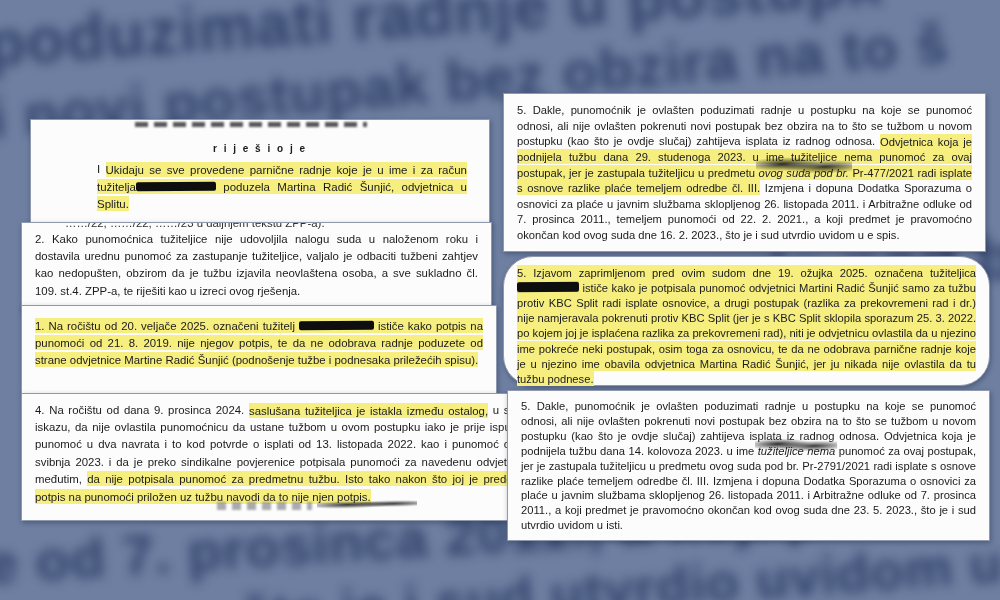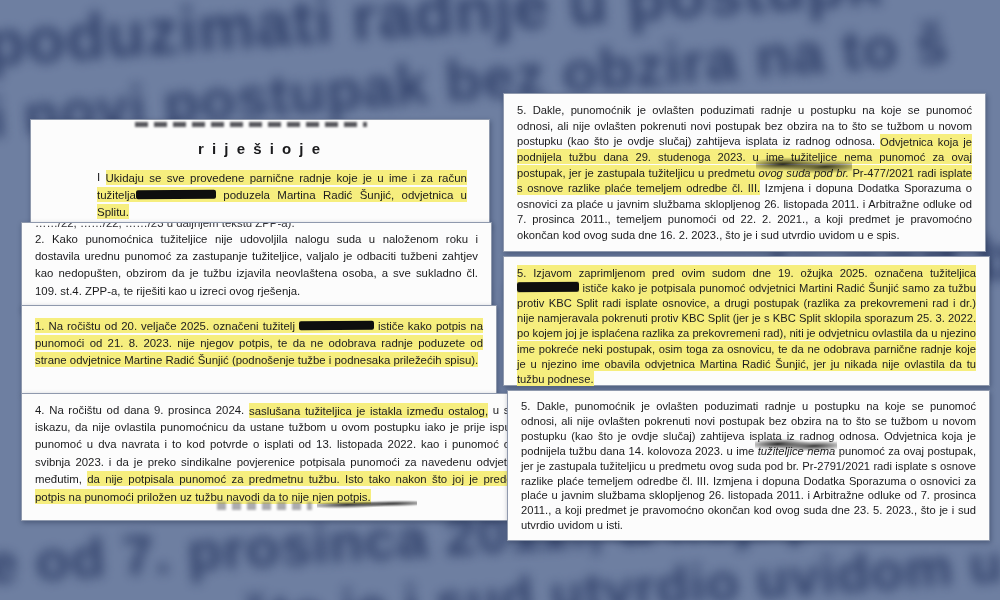--- a/index.html
+++ b/index.html
@@ -28,21 +28,21 @@
   }
   .scribble { position:relative;font-style:italic; }
   .scribble::after {
     content:""; position:absolute; left:-3%; right:-3%; top:-70%; height:150%;
     background:
       radial-gradient(ellipse 55% 42% at 28% 42%, rgba(5,5,5,.85), transparent 72%),
       radial-gradient(ellipse 60% 40% at 72% 58%, rgba(5,5,5,.78), transparent 74%);
     transform:rotate(-1.5deg);
     pointer-events:none;
   }
-  .clip-line { overflow:hidden; height:8px; position:relative; }
+  .clip-line { overflow:hidden; height:8px; position:relative;margin-left:30px; }
   .clip-line > span { position:absolute; top:-8px; left:0; white-space:nowrap; color:#2e2e33; }
   .remnant {
     position:absolute; top:2px; left:104px; width:232px; height:5px;
     background:repeating-linear-gradient(90deg,#3c3c42 0 13px, transparent 13px 19px);
     filter:blur(1px); opacity:.85;
   }
   .heading { text-align:center; font-weight:bold; letter-spacing:2px; }
   .sig-light {
     position:absolute; width:95px; height:8px; filter:blur(1px); opacity:.55;
     background:repeating-linear-gradient(90deg,#6a6a72 0 9px, transparent 9px 15px);
@@ -61,55 +61,55 @@
 <div class="stage">
 
   <div class="bg-line" style="left:-15px; top:-24px; font-size:64px; transform:rotate(-4deg);">poduzimati radnje u postupk</div>
   <div class="bg-line" style="left:-12px; top:46px; font-size:58px; transform:rotate(-4.5deg);">i novi postupak bez obzira na to š</div>
   <div class="bg-line" style="left:140px; top:250px; font-size:62px; transform:rotate(-4deg);">u predmetu ovog suda pod br.</div>
   <div class="bg-line" style="left:-14px; top:506px; font-size:56px; transform:rotate(-3.5deg);">e od 7. prosinca 2011., a koji p</div>
   <div class="bg-line" style="left:240px; top:558px; font-size:54px; transform:rotate(-4deg);">što je i sud utvrdio uvidom u</div>
 
   <div class="paper" style="left:30px; top:119px; width:460px; height:108px; font-size:11.5px; line-height:17px; padding:8px 22px 0 22px;">
     <div class="remnant"></div>
-    <div class="heading" style="margin-top:12px; font-size:15px;">r i j e š i o   j e</div>
-    <div class="txt" style="margin:12px 0 0 44px;">
+    <div class="heading" style="margin-top:12px; font-size:10px;">r i j e š i o   j e</div>
+    <div class="txt" style="margin:4px 0 0 44px;">
       <span>I </span><span class="hl">Ukidaju se sve provedene parnične radnje koje je u ime i za račun tužitelja</span><span class="hl"><span class="redact" style="width:80px;"></span></span><span class="hl"> poduzela Martina Radić Šunjić, odvjetnica u Splitu.</span>
     </div>
     <div style="margin:10px 0 0 26px;">II Odbacuje se tužba u ovoj pravnoj stvari.</div>
   </div>
 
   <div class="paper" style="left:21px; top:222px; width:471px; height:90px; font-size:11.4px; line-height:17.2px; padding:0 13px;">
     <div class="clip-line">
       <span>……/22, ……/22, ……/23 u daljnjem tekstu ZPP-a).</span>
     </div>
     <div class="txt">2. Kako punomoćnica tužiteljice nije udovoljila nalogu suda u naloženom roku i dostavila urednu punomoć za zastupanje tužiteljice, valjalo je odbaciti tužbeni zahtjev kao nedopušten, obzirom da je tužbu izjavila neovlaštena osoba, a sve sukladno čl. 109. st.4. ZPP-a, te riješiti kao u izreci ovog rješenja.</div>
   </div>
 
   <div class="paper" style="left:21px; top:305px; width:476px; height:89px; font-size:11.4px; line-height:17.2px; padding:11px 13px 0 13px;">
     <div class="txt">
-      <span class="hl">1. Na ročištu od 20. veljače 2025. označeni tužitelj </span><span class="hl"><span class="redact" style="width:75px;"></span></span><span class="hl"> ističe kako potpis na punomoći od 21. 8. 2023. nije njegov potpis, te da ne odobrava radnje poduzete od strane odvjetnice Martine Radić Šunjić (podnošenje tužbe i podnesaka priležećih spisu).</span>
+      <span class="hl">1. Na ročištu od 20. veljače 2025. označeni tužitelj </span><span class="hl"><span class="redact" style="width:75px;"></span></span><span class="hl"> ističe kako potpis na punomoći od 21. 8. 2019. nije njegov potpis, te da ne odobrava radnje poduzete od strane odvjetnice Martine Radić Šunjić (podnošenje tužbe i podnesaka priležećih spisu).</span>
     </div>
   </div>
 
   <div class="paper" style="left:21px; top:393px; width:524px; height:128px; font-size:11.4px; line-height:17.2px; padding:8px 13px 0 13px;">
     <div class="txt">
       <span>4. Na ročištu od dana 9. prosinca 2024. </span><span class="hl">saslušana tužiteljica je istakla između ostalog,</span><span> u svom iskazu, da nije ovlastila punomoćnicu da ustane tužbom u ovom postupku iako je prije ispustila punomoć u dva navrata i to kod potvrde o isplati od 13. listopada 2022. kao i punomoć od 4. svibnja 2023. i da je preko sindikalne povjerenice potpisala punomoći za navedenu odvjetnicu, međutim, </span><span class="hl">da nije potpisala punomoć za predmetnu tužbu. Isto tako nakon što joj je predočen potpis na punomoći priložen uz tužbu navodi da to nije njen potpis.</span>
     </div>
     <div class="sig-light" style="left:195px; top:108px;"></div>
     <div class="sig-dark" style="left:295px; top:106px;"></div>
   </div>
 
   <div class="paper" style="left:503px; top:93px; width:483px; height:159px; font-size:11.2px; line-height:15.6px; padding:9px 13px 0 13px;">
     <div class="txt">
       <span>5. Dakle, punomoćnik je ovlašten poduzimati radnje u postupku na koje se punomoć odnosi, ali nije ovlašten pokrenuti novi postupak bez obzira na to što se tužbom u novom postupku (kao što je ovdje slučaj) zahtijeva isplata iz radnog odnosa. </span><span class="hl">Odvjetnica koja je podnijela tužbu dana 29. studenoga 2023. u ime tužiteljice nema punomoć za ovaj postupak, jer je zastupala tužiteljicu u predmetu </span><span class="hl scribble">ovog suda pod br.</span><span class="hl"> Pr-477/2021 radi isplate s osnove razlike plaće temeljem odredbe  čl. III.</span><span>  Izmjena i dopuna Dodatka Sporazuma o osnovici za plaće u javnim službama sklopljenog 26. listopada 2011. i Arbitražne odluke od 7. prosinca 2011., temeljem punomoći od 22. 2. 2021.,  a koji predmet je pravomoćno okončan kod ovog suda dne 16. 2. 2023.,  što je i sud utvrdio uvidom u e spis.</span>
     </div>
   </div>
 
-  <div class="paper" style="left:503px; top:256px; width:487px; height:130px; font-size:11.2px; line-height:15.2px; padding:8px 13px 0 13px;">
+  <div class="paper" style="left:503px; top:256px; width:487px; height:130px; font-size:11.2px; line-height:15.2px; padding:8px 13px 0 13px;border-radius:30px;">
     <div class="txt">
       <span class="hl">5. Izjavom zaprimljenom pred ovim sudom dne 19. ožujka 2025. označena tužiteljica </span><span class="hl"><span class="redact" style="width:62px; height:10px; filter:blur(.4px);"></span></span><span class="hl"> ističe kako je potpisala punomoć odvjetnici Martini Radić Šunjić samo za tužbu protiv KBC Split radi isplate osnovice, a drugi postupak (razlika za prekovremeni rad i dr.)  nije namjeravala pokrenuti protiv KBC Split (jer je s KBC Split sklopila sporazum 25. 3. 2022. po kojem joj je isplaćena razlika za prekovremeni rad), niti je odvjetnicu ovlastila da u njezino ime pokreće neki postupak, osim toga za osnovicu,  te da ne odobrava parnične radnje  koje je u njezino ime obavila odvjetnica Martina Radić Šunjić, jer ju nikada nije ovlastila da tu tužbu podnese.</span>
     </div>
   </div>
 
   <div class="paper" style="left:507px; top:390px; width:483px; height:151px; font-size:11.2px; line-height:14.9px; padding:8px 13px 0 13px;">
     <div class="txt">
       <span>5. Dakle, punomoćnik je ovlašten poduzimati radnje u postupku na koje se punomoć odnosi, ali nije ovlašten pokrenuti novi postupak bez obzira na to što se tužbom u novom postupku (kao što je ovdje slučaj) zahtijeva isplata iz radnog odnosa. Odvjetnica koja je podnijela tužbu dana 14. kolovoza 2023. u ime </span><span class="scribble">tužiteljice nema</span><span> punomoć za ovaj postupak, jer je zastupala tužiteljicu u predmetu ovog suda pod br. Pr-2791/2021 radi isplate s osnove razlike plaće temeljem odredbe  čl. III.  Izmjena i dopuna Dodatka Sporazuma o osnovici za plaće u javnim službama sklopljenog 26. listopada 2011. i Arbitražne odluke od 7. prosinca 2011.,  a koji predmet je pravomoćno okončan kod ovog suda dne 23. 5. 2023., što je i sud utvrdio uvidom u isti.</span>
     </div>
   </div>

